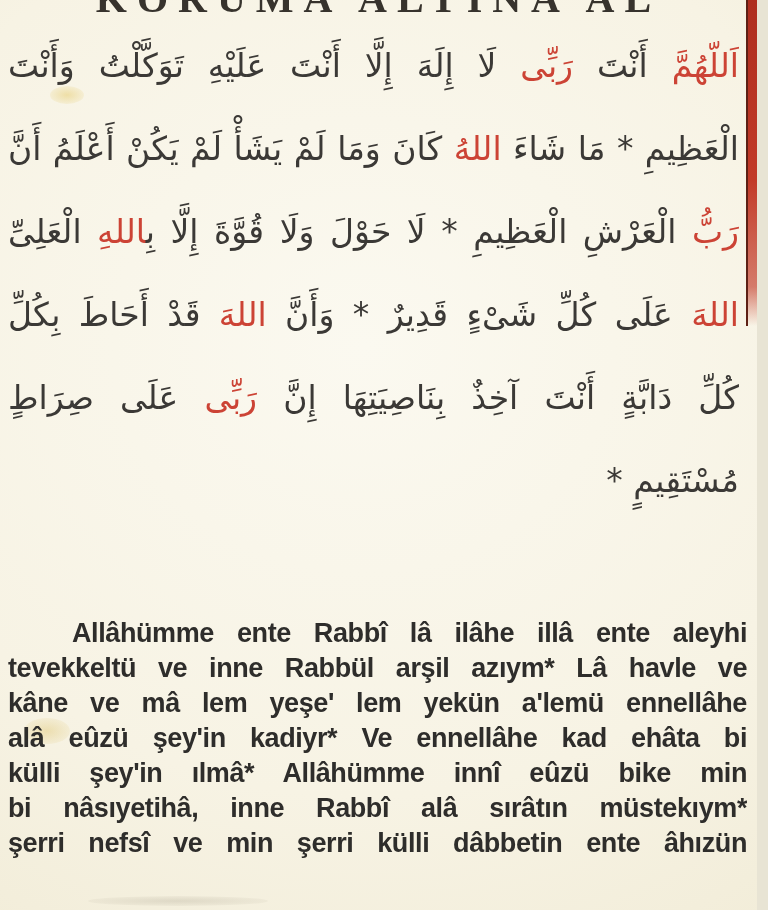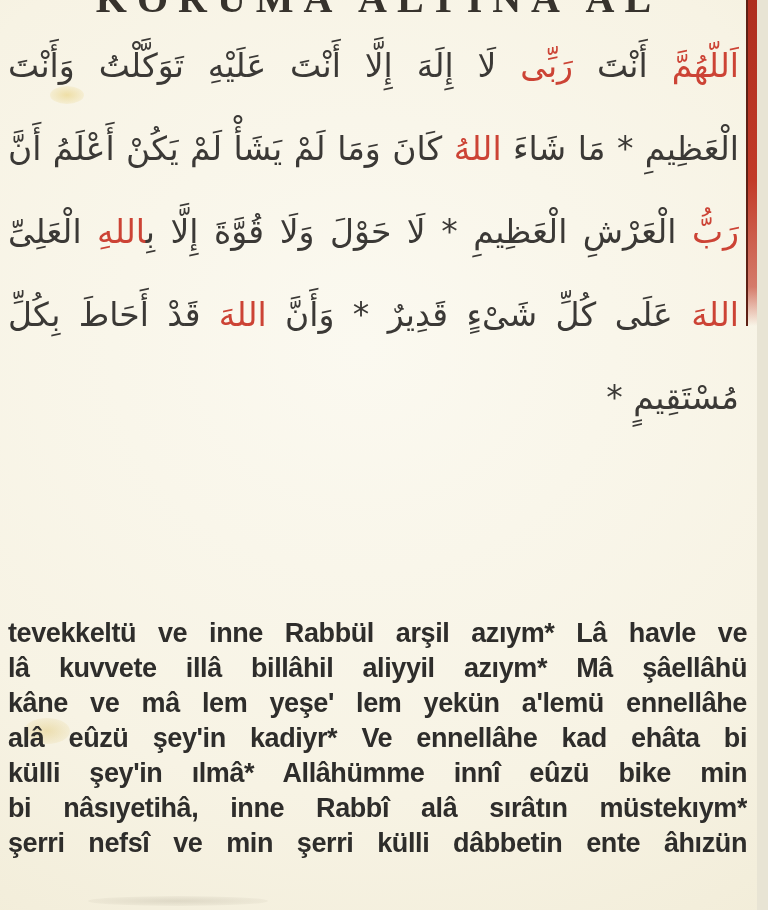--- a/index.html
+++ b/index.html
@@ -103,26 +103,27 @@
   <div class="edge-strip"></div>
   <div class="stain stain-1"></div>
   <div class="stain stain-2"></div>
   <div class="stain stain-3"></div>
 
   <div class="arabic-block">
     <div class="ar-line"><span class="seg-red">اَللّهُمَّ </span><span class="seg-blk">أَنْتَ </span><span class="seg-red">رَبِّى </span><span class="seg-blk">لَا إِلَهَ إِلَّا أَنْتَ عَلَيْهِ تَوَكَّلْتُ وَأَنْتَ</span></div>
     <div class="ar-line"><span class="seg-blk">الْعَظِيمِ * مَا شَاءَ </span><span class="seg-red">اللهُ </span><span class="seg-blk">كَانَ وَمَا لَمْ يَشَأْ لَمْ يَكُنْ أَعْلَمُ أَنَّ</span></div>
     <div class="ar-line"><span class="seg-red">رَبُّ </span><span class="seg-blk">الْعَرْشِ الْعَظِيمِ * لَا حَوْلَ وَلَا قُوَّةَ إِلَّا بِ</span><span class="seg-red">اللهِ </span><span class="seg-blk">الْعَلِىِّ</span></div>
     <div class="ar-line"><span class="seg-red">اللهَ </span><span class="seg-blk">عَلَى كُلِّ شَىْءٍ قَدِيرٌ * وَأَنَّ </span><span class="seg-red">اللهَ </span><span class="seg-blk">قَدْ أَحَاطَ بِكُلِّ شَىْءٍ</span></div>
+    <div class="ar-line"><span class="seg-blk">كُلِّ دَابَّةٍ أَنْتَ آخِذٌ بِنَاصِيَتِهَا إِنَّ </span><span class="seg-red">رَبِّى </span><span class="seg-blk">عَلَى صِرَاطٍ</span></div>
     <div class="ar-line ar-last"><span class="seg-blk">مُسْتَقِيمٍ *</span></div>
   </div>
 
   <div class="latin-block">
+    <div class="lt-line lt-first">Allâhümme ente Rabbî lâ ilâhe illâ ente aleyhi</div>
     <div class="lt-line">tevekkeltü ve inne Rabbül arşil azıym* Lâ havle ve</div>
-    <div class="lt-line">lâ kuvvete illâ billâhil aliyyil azıym* Mâ şâellâhü</div>
     <div class="lt-line">kâne ve mâ lem yeşe' lem yekün a'lemü ennellâhe</div>
     <div class="lt-line">alâ eûzü şey'in kadiyr* Ve ennellâhe kad ehâta bi</div>
     <div class="lt-line">külli şey'in ılmâ* Allâhümme innî eûzü bike min</div>
     <div class="lt-line">bi nâsıyetihâ, inne Rabbî alâ sırâtın müstekıym*</div>
     <div class="lt-line">şerri nefsî ve min şerri külli dâbbetin ente âhızün</div>
   </div>
 
 </div>
 
 </body></html>

